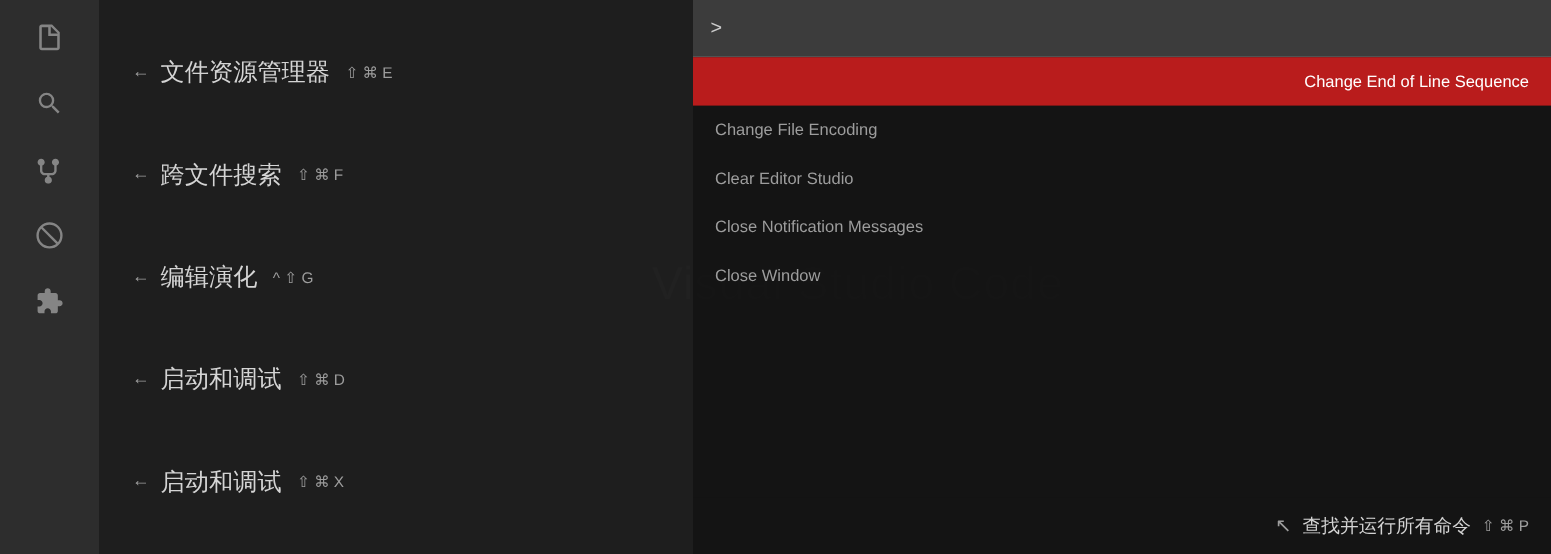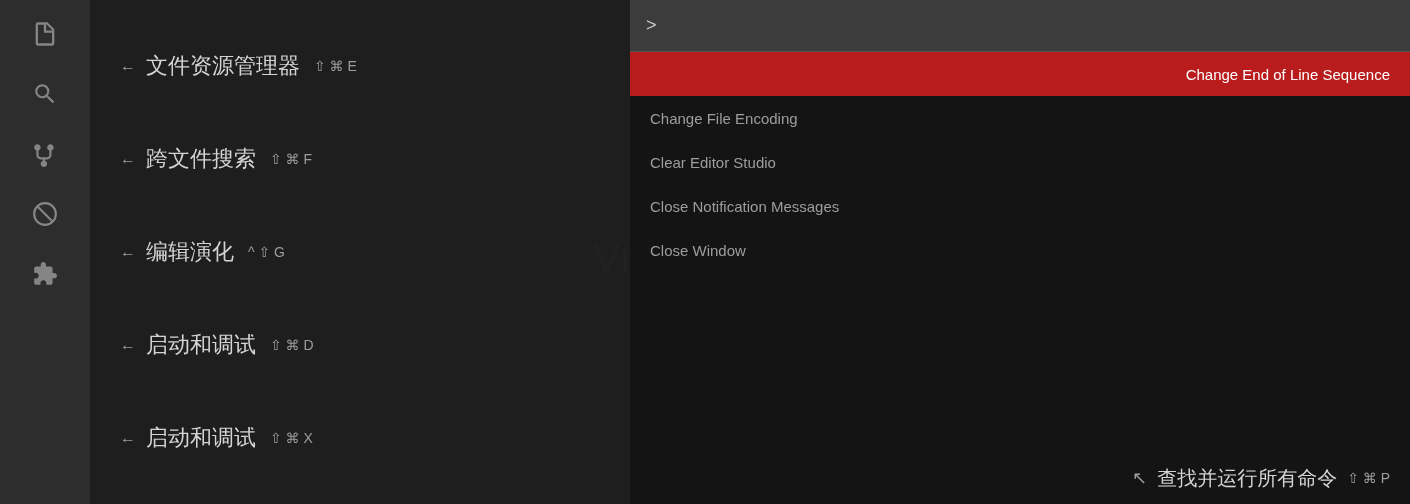--- a/index.html
+++ b/index.html
@@ -186,21 +186,21 @@
       gap: 10px;
     }
 
     .bottom-arrow {
       color: #9d9d9d;
       font-size: 18px;
     }
 
     .bottom-label {
       color: #d4d4d4;
-      font-size: 20px;
+      font-size: 17px;
     }
 
     .bottom-shortcut {
       color: #9d9d9d;
       font-size: 14px;
     }
   </style>
 </head>
 <body>
 

